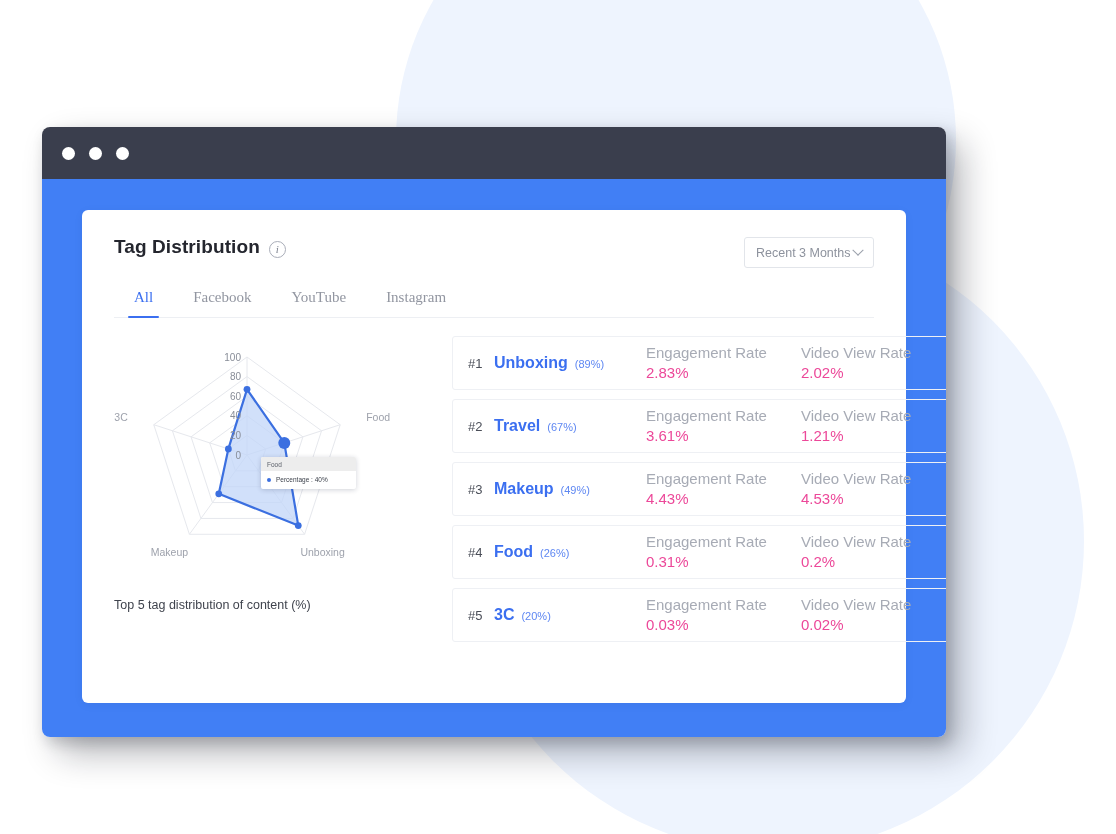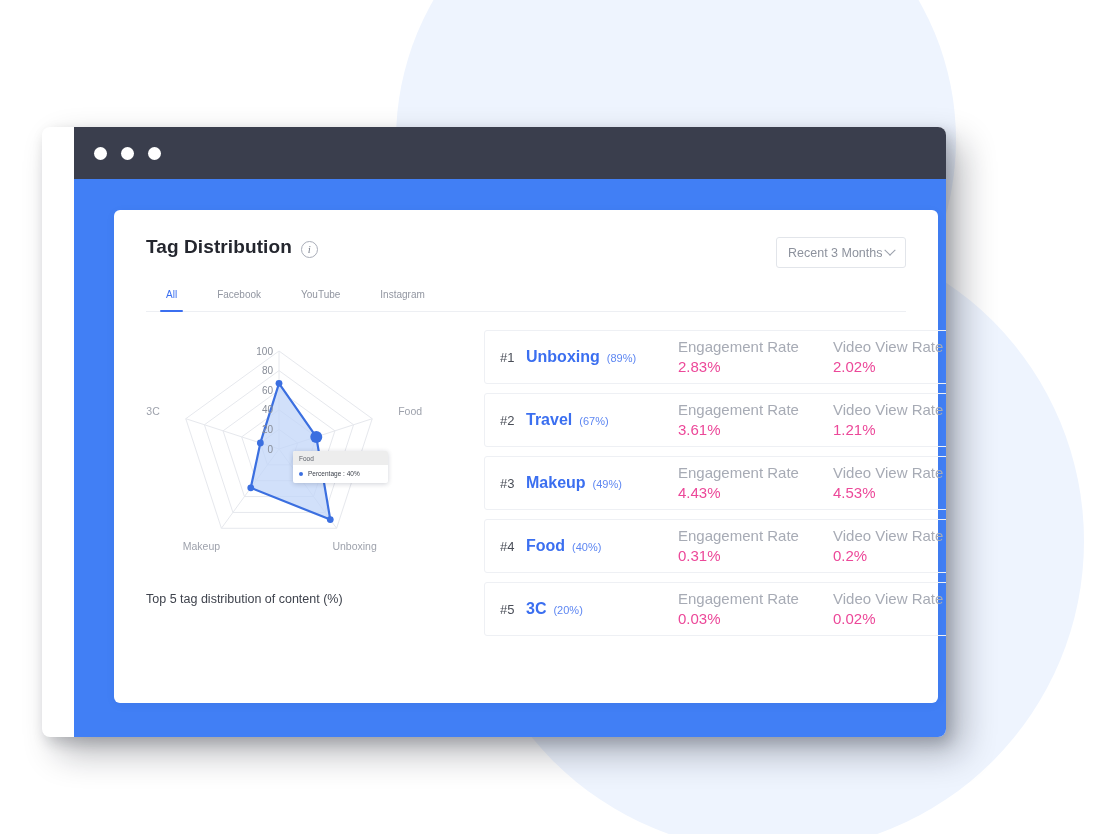--- a/index.html
+++ b/index.html
@@ -17,21 +17,20 @@
   #blob-bottom{ left: 462px; top: 230px;   width: 622px; height: 622px; }
 
   
   #browser {
     position: absolute; left: 42px; top: 127px;
     width: 904px; height: 610px;
     border-radius: 8px;
     background: #ffffff;
     box-shadow: 16px 16px 34px rgba(12,16,30,.30), 4px 6px 14px rgba(12,16,30,.18);
     overflow: hidden;
-    padding-left: 32px;
   }
   #titlebar {
     height: 52px; background: #3a3e4d;
     display: flex; align-items: center; padding-left: 20px; gap: 14px;
   }
   .dot { width: 13px; height: 13px; border-radius: 50%; background: #ffffff; }
 
   #bluebar { height: 558px; background: #417ff5; position: relative; }
 
   
@@ -59,22 +58,22 @@
     display: flex; align-items: center; justify-content: space-between;
     padding: 0 11px; font-size: 12.5px; color: #8d929d; background:#fff;
     position: relative; top: 1px;
   }
   .chev { width:8px; height:8px; border-right:1.4px solid #9aa0ab; border-bottom:1.4px solid #9aa0ab;
           transform: rotate(45deg) translate(-2px,-2px); }
 
   
   #tabs { margin-top: 22px; display:flex; gap: 0px; border-bottom: 1px solid #edeff3; }
   .tab {
-    font-size: 10px; color: #9296a1; padding: 0 20px 11px 20px;
-    position: relative; cursor: pointer; white-space: nowrap;
+    font-size: 15px; color: #9296a1; padding: 0 20px 11px 20px;
+    position: relative; cursor: pointer; white-space: nowrap; font-family: Liberation Serif, serif;
   }
   .tab.active { color: #3b6ff0; }
   .tab.active::after {
     content:""; position:absolute; left:14px; right:14px; bottom:-1px;
     height: 2.5px; background: #3b6ff0; border-radius: 2px;
   }
 
   
   #body-split { display: flex; margin-top: 14px; }
   #chart-col { width: 320px; position: relative; }
@@ -254,21 +253,21 @@
               <span class="metric">
                 <span class="metric-label" style="display:block">Video View Rate</span>
                 <span class="metric-value">4.53%</span>
               </span>
             </div>
 
             <div class="rank-row">
               <span class="rank-num">#4</span>
               <span class="rank-name-wrap">
                 <span class="rank-name">Food</span>
-                <span class="rank-pct">(40%)</span>
+                <span class="rank-pct">(26%)</span>
               </span>
               <span class="metric">
                 <span class="metric-label" style="display:block">Engagement Rate</span>
                 <span class="metric-value">0.31%</span>
               </span>
               <span class="metric">
                 <span class="metric-label" style="display:block">Video View Rate</span>
                 <span class="metric-value">0.2%</span>
               </span>
             </div>

